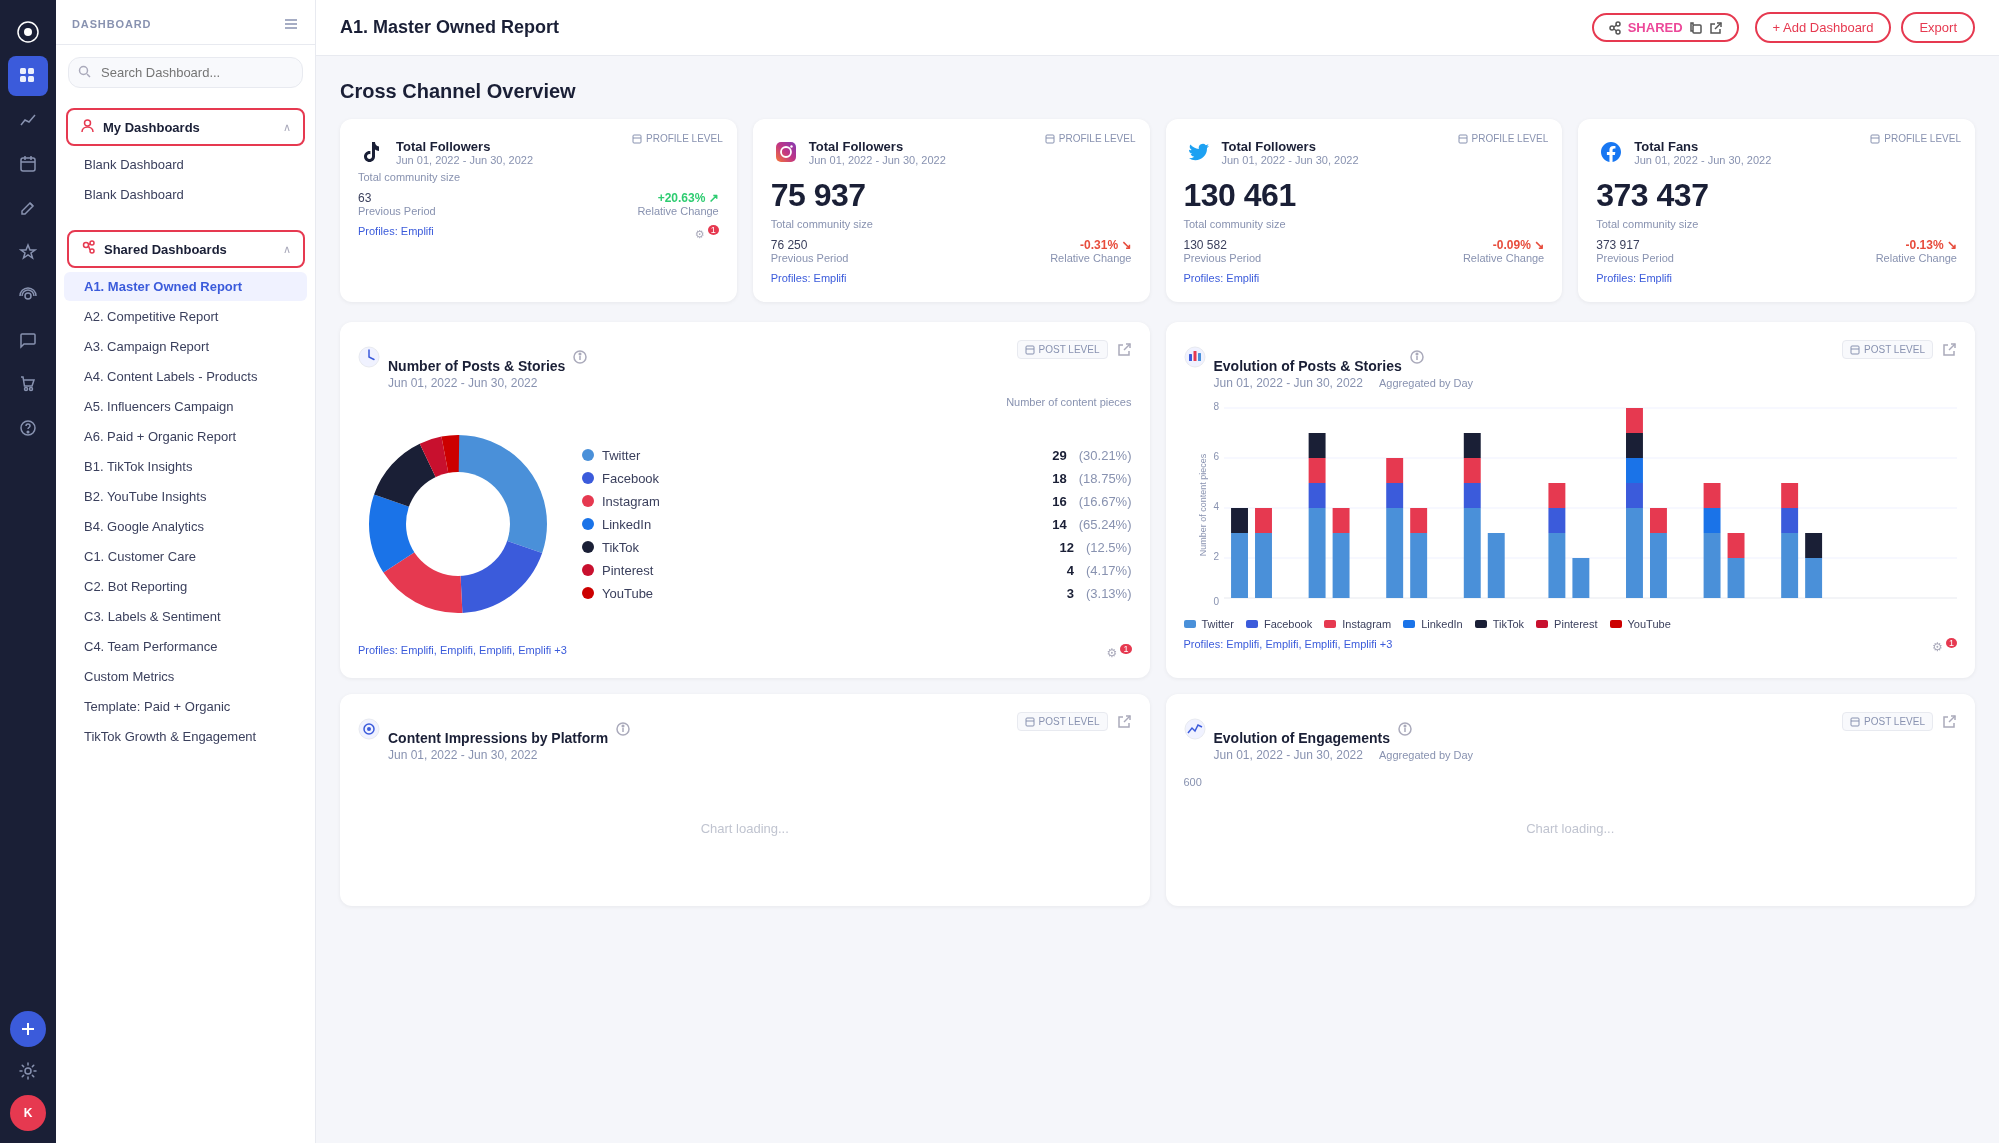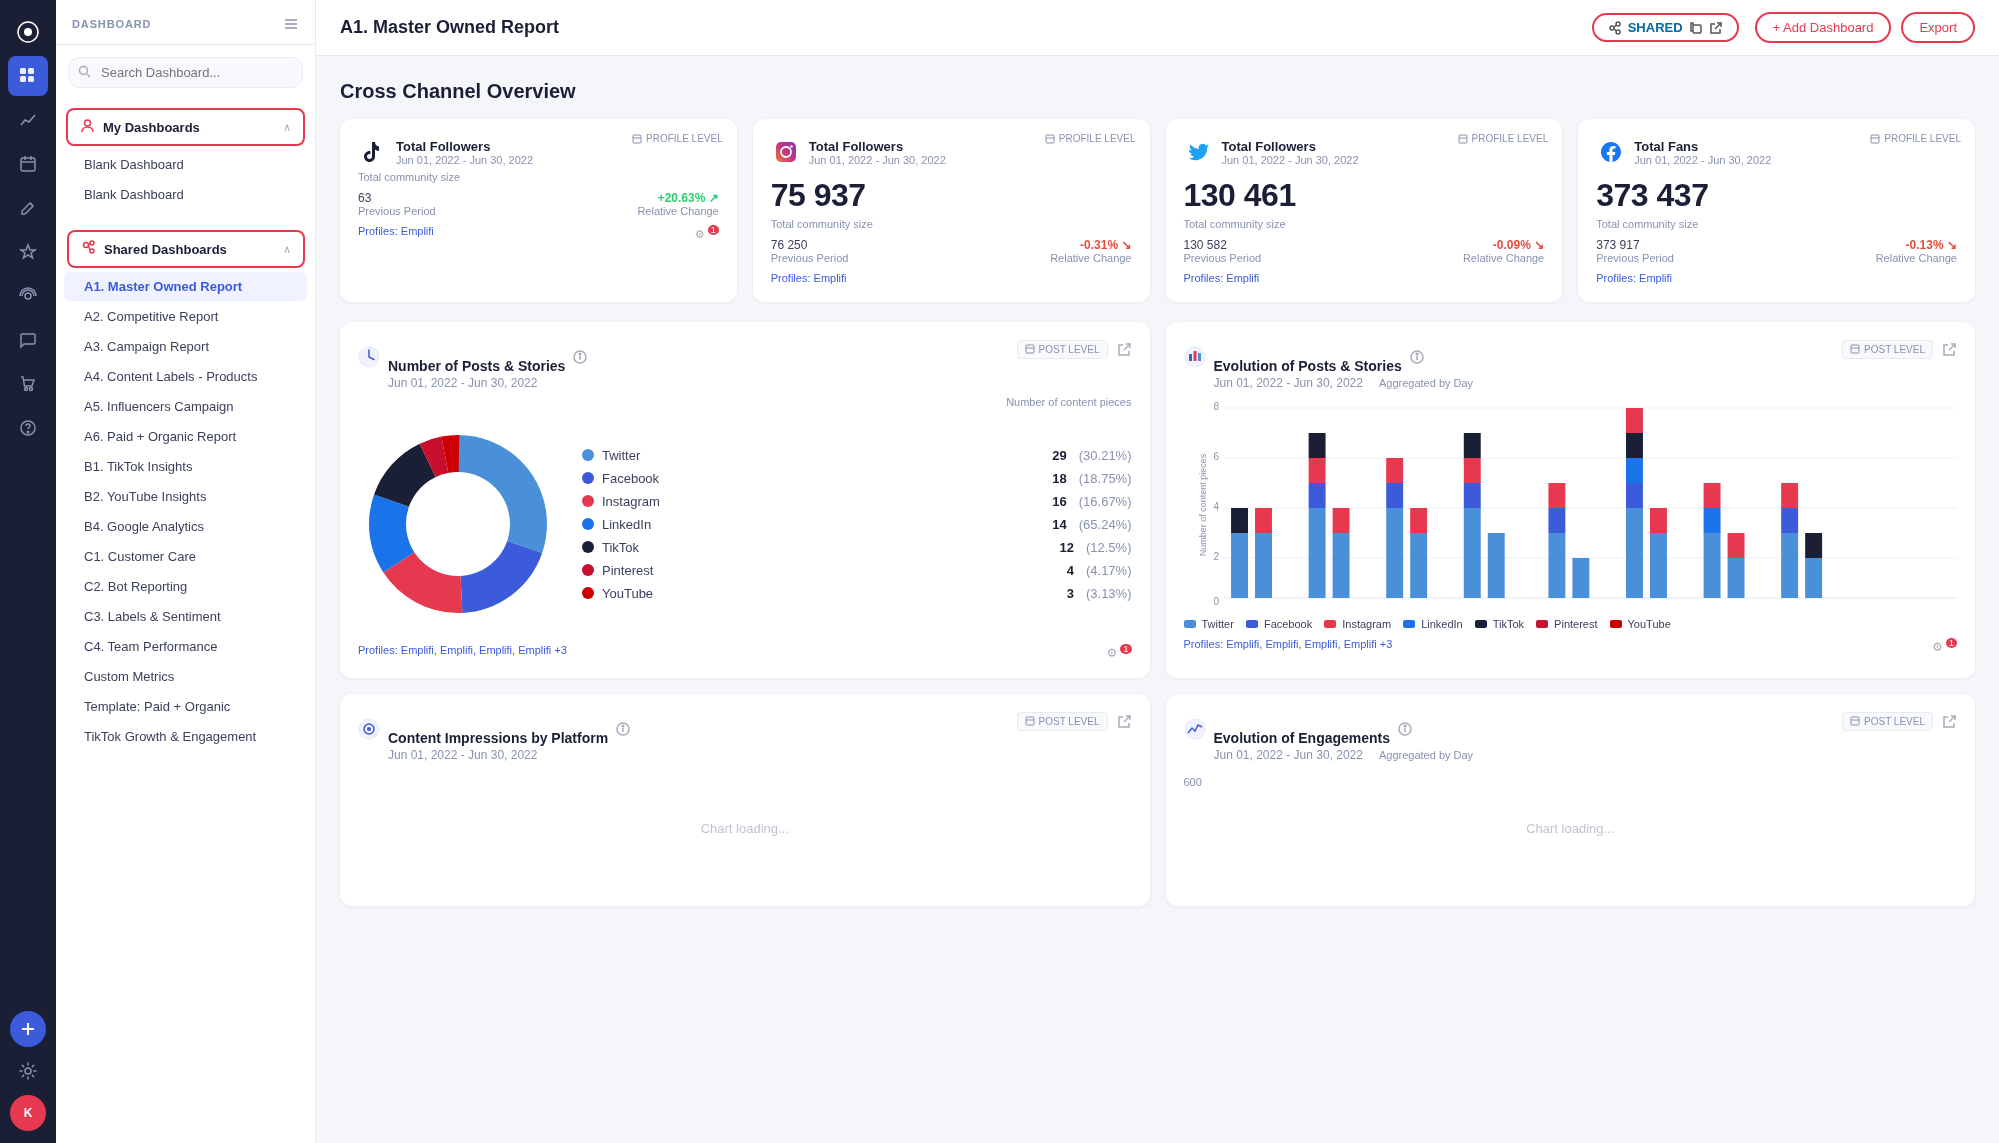--- a/index.html
+++ b/index.html
@@ -116,21 +116,21 @@
     .top-bar-title { font-size: 18px; font-weight: 700; color: #1a1f36; flex: 1; }
     .shared-badge {
       display: flex;
       align-items: center;
       gap: 6px;
       border: 2px solid #e63950;
       border-radius: 20px;
       padding: 5px 14px;
       font-size: 13px;
       font-weight: 600;
-      color: #0369a1;
+      color: #ec4899;
       cursor: pointer;
     }
     .top-bar-actions { display: flex; gap: 10px; }
     .btn-outline {
       display: flex; align-items: center; gap: 6px;
       border: 2px solid #e63950; border-radius: 20px;
       padding: 6px 16px; font-size: 13px; font-weight: 400;
       color: #e63950; background: #fff; cursor: pointer;
     }
 
@@ -185,21 +185,21 @@
       background: #fff;
       border-radius: 12px;
       padding: 18px;
       box-shadow: 0 1px 4px rgba(0,0,0,0.06);
     }
     .chart-card-header { display: flex; align-items: flex-start; justify-content: space-between; margin-bottom: 6px; }
     .chart-card-title { font-size: 14px; font-weight: 700; color: #1a1f36; margin-top: 18px; }
     .chart-card-date { font-size: 12px; color: #8892b0; }
     .chart-card-agg { font-size: 11px; color: #8892b0; margin-left: 8px; }
     .chart-badge {
-      font-size: 10px; color: #8892b0; display: flex; align-items: flex-start; gap: 4px;
+      font-size: 10px; color: #8892b0; display: flex; align-items: flex-end; gap: 4px;
       background: #f8f9fc; border: 1px solid #e8eaf0; border-radius: 4px; padding: 3px 7px;
     }
     .chart-profiles { font-size: 11px; color: #8892b0; margin-top: 8px; }
     .chart-profiles span { color: #3b5bdb; }
 
     
     .donut-section { display: flex; gap: 24px; align-items: center; padding: 12px 0; }
     .donut-wrap { position: relative; width: 200px; height: 200px; flex-shrink: 0; }
     .donut-wrap svg { width: 200px; height: 200px; }
     .legend-list { display: flex; flex-direction: column; gap: 8px; flex: 1; }

